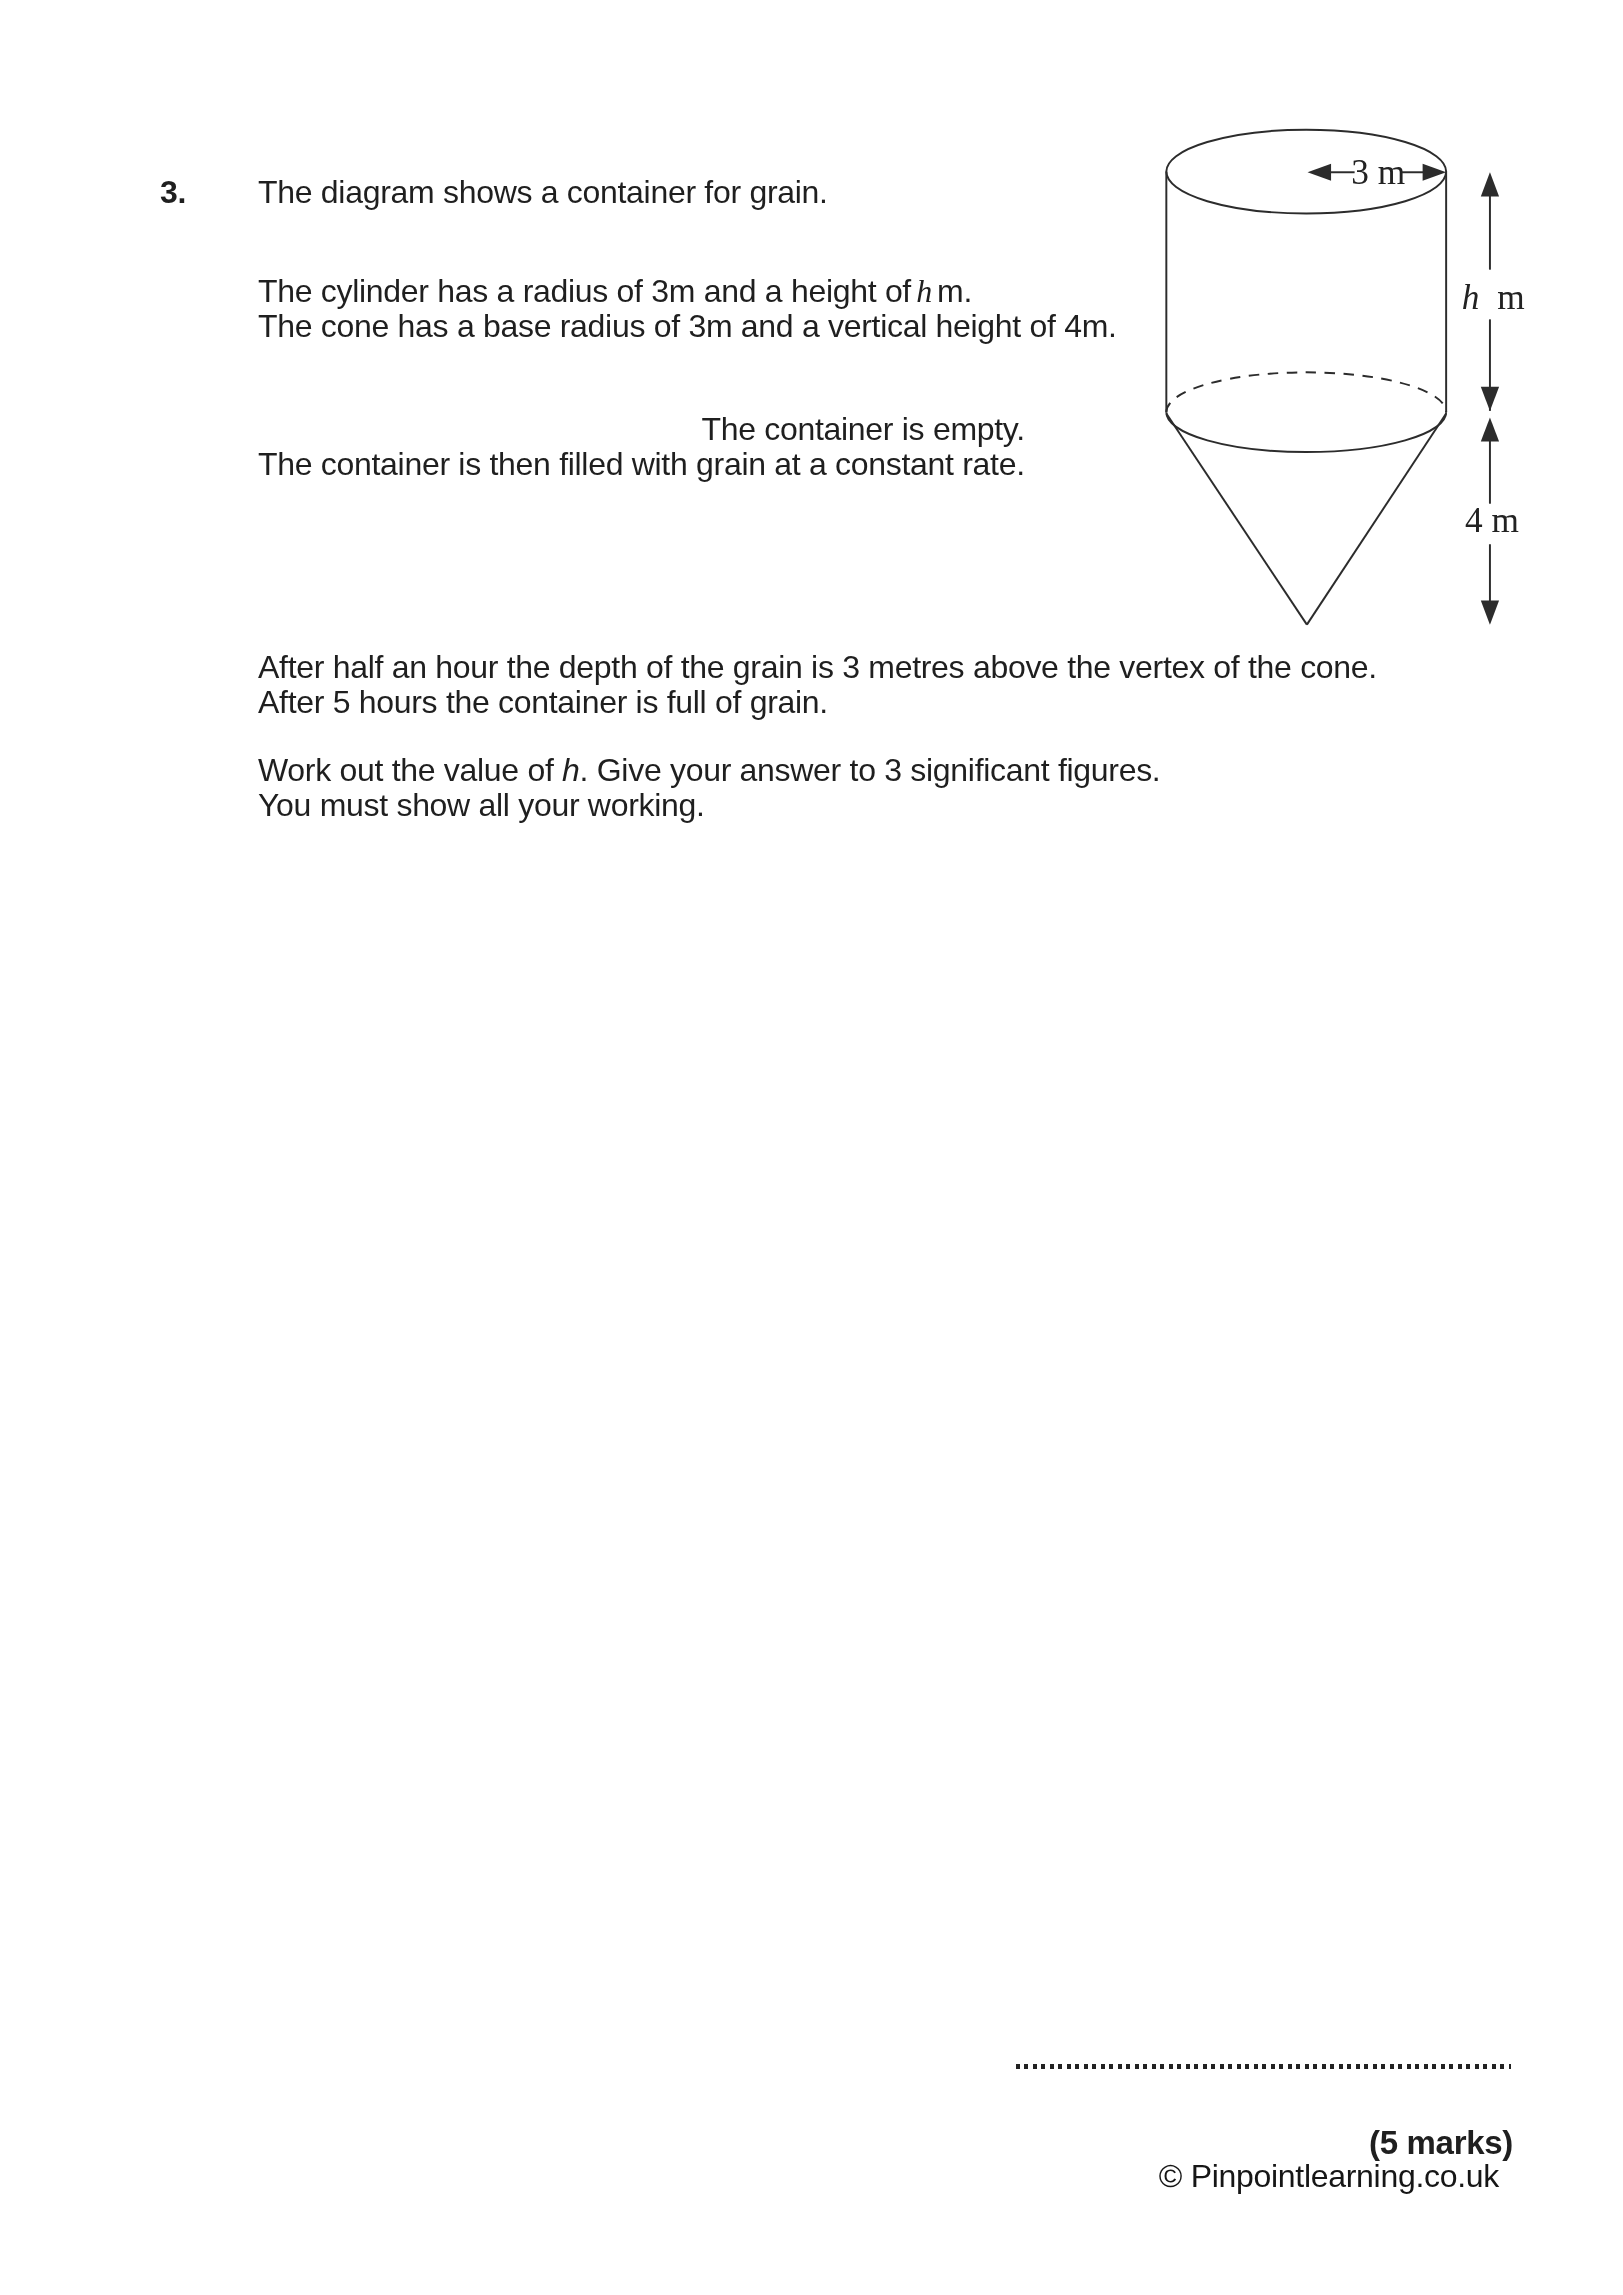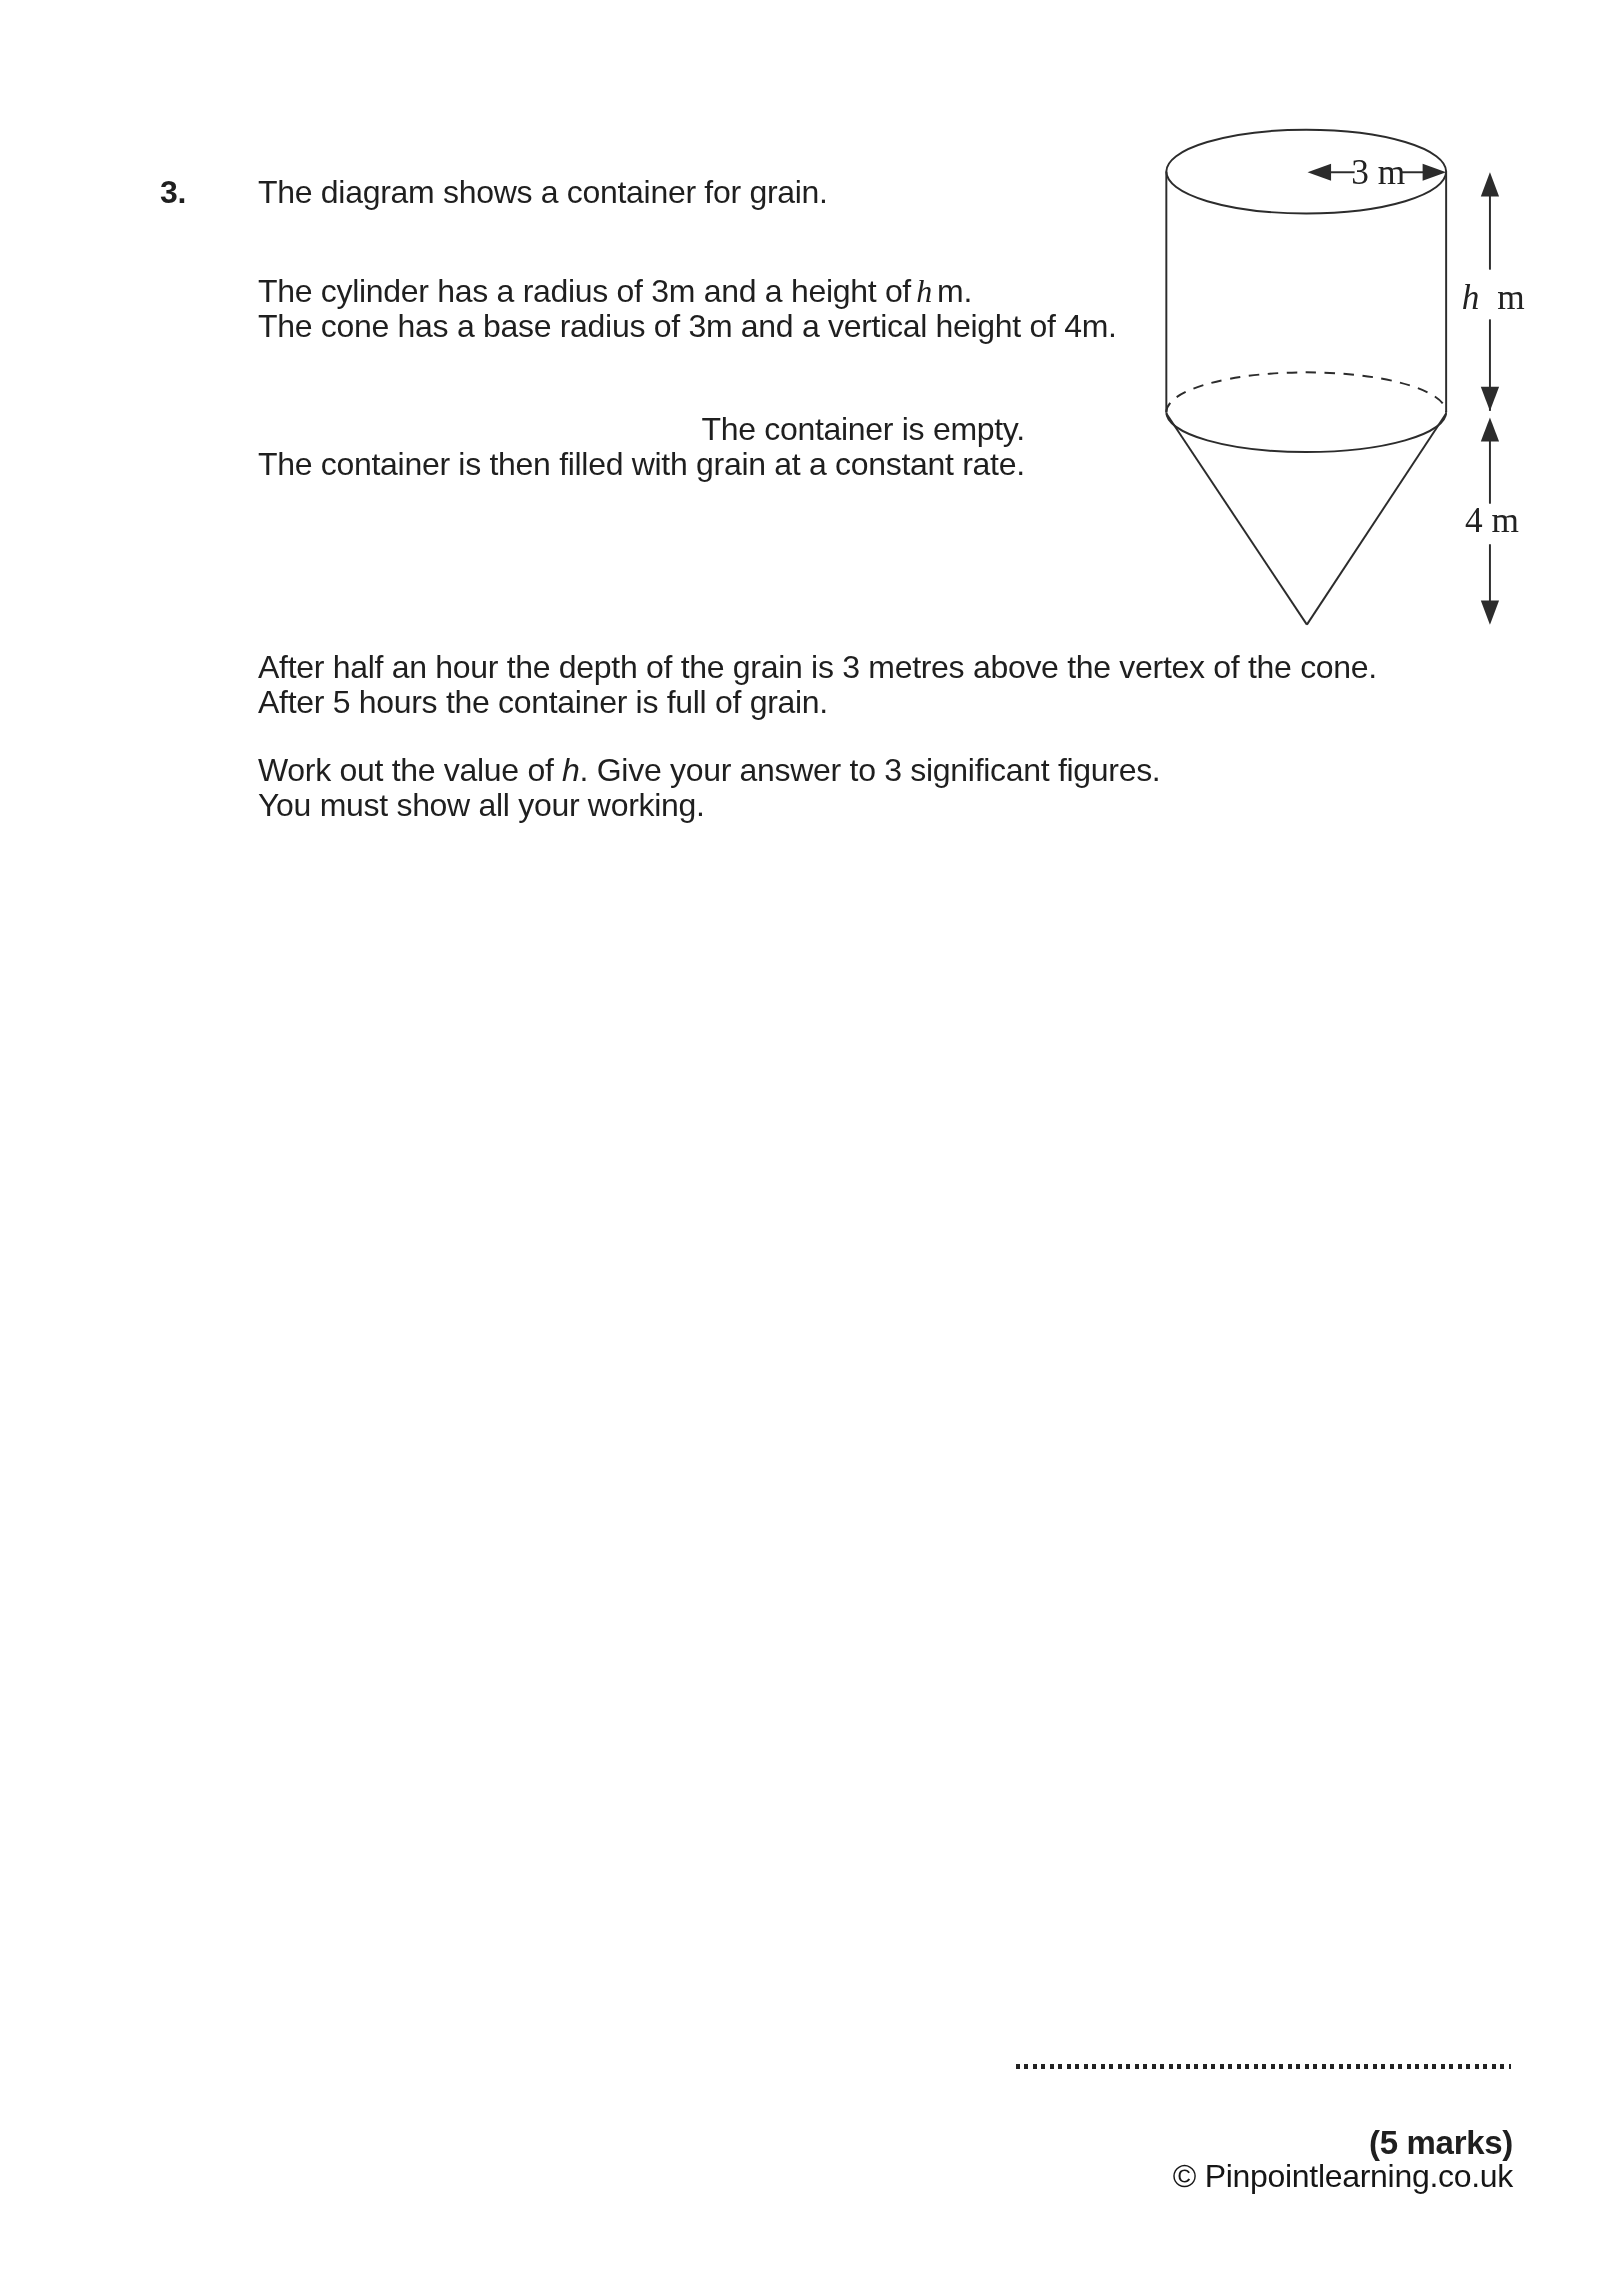--- a/index.html
+++ b/index.html
@@ -34,21 +34,21 @@
   
   .answer-line{
     position:absolute;left:1016px;top:2064px;width:495px;height:4.6px;
     background:repeating-linear-gradient(to right,#222 0 3.9px,transparent 3.9px 8.5px);
   }
   .marks{
     position:absolute;right:110px;top:2093px;
     font-size:33px;font-weight:bold;letter-spacing:-0.3px;margin-top:31px;
   }
   .copyright{
-    position:absolute;right:110px;top:2158px;
+    position:absolute;right:124px;top:2158px;
     font-size:32px;letter-spacing:-0.3px;color:#161616;text-align:center;
   }
 </style>
 </head>
 <body>
 
 <div class="qnum">3.</div>
 
 <div id="question-text">
     <div class="para" style="top: 175px;">

